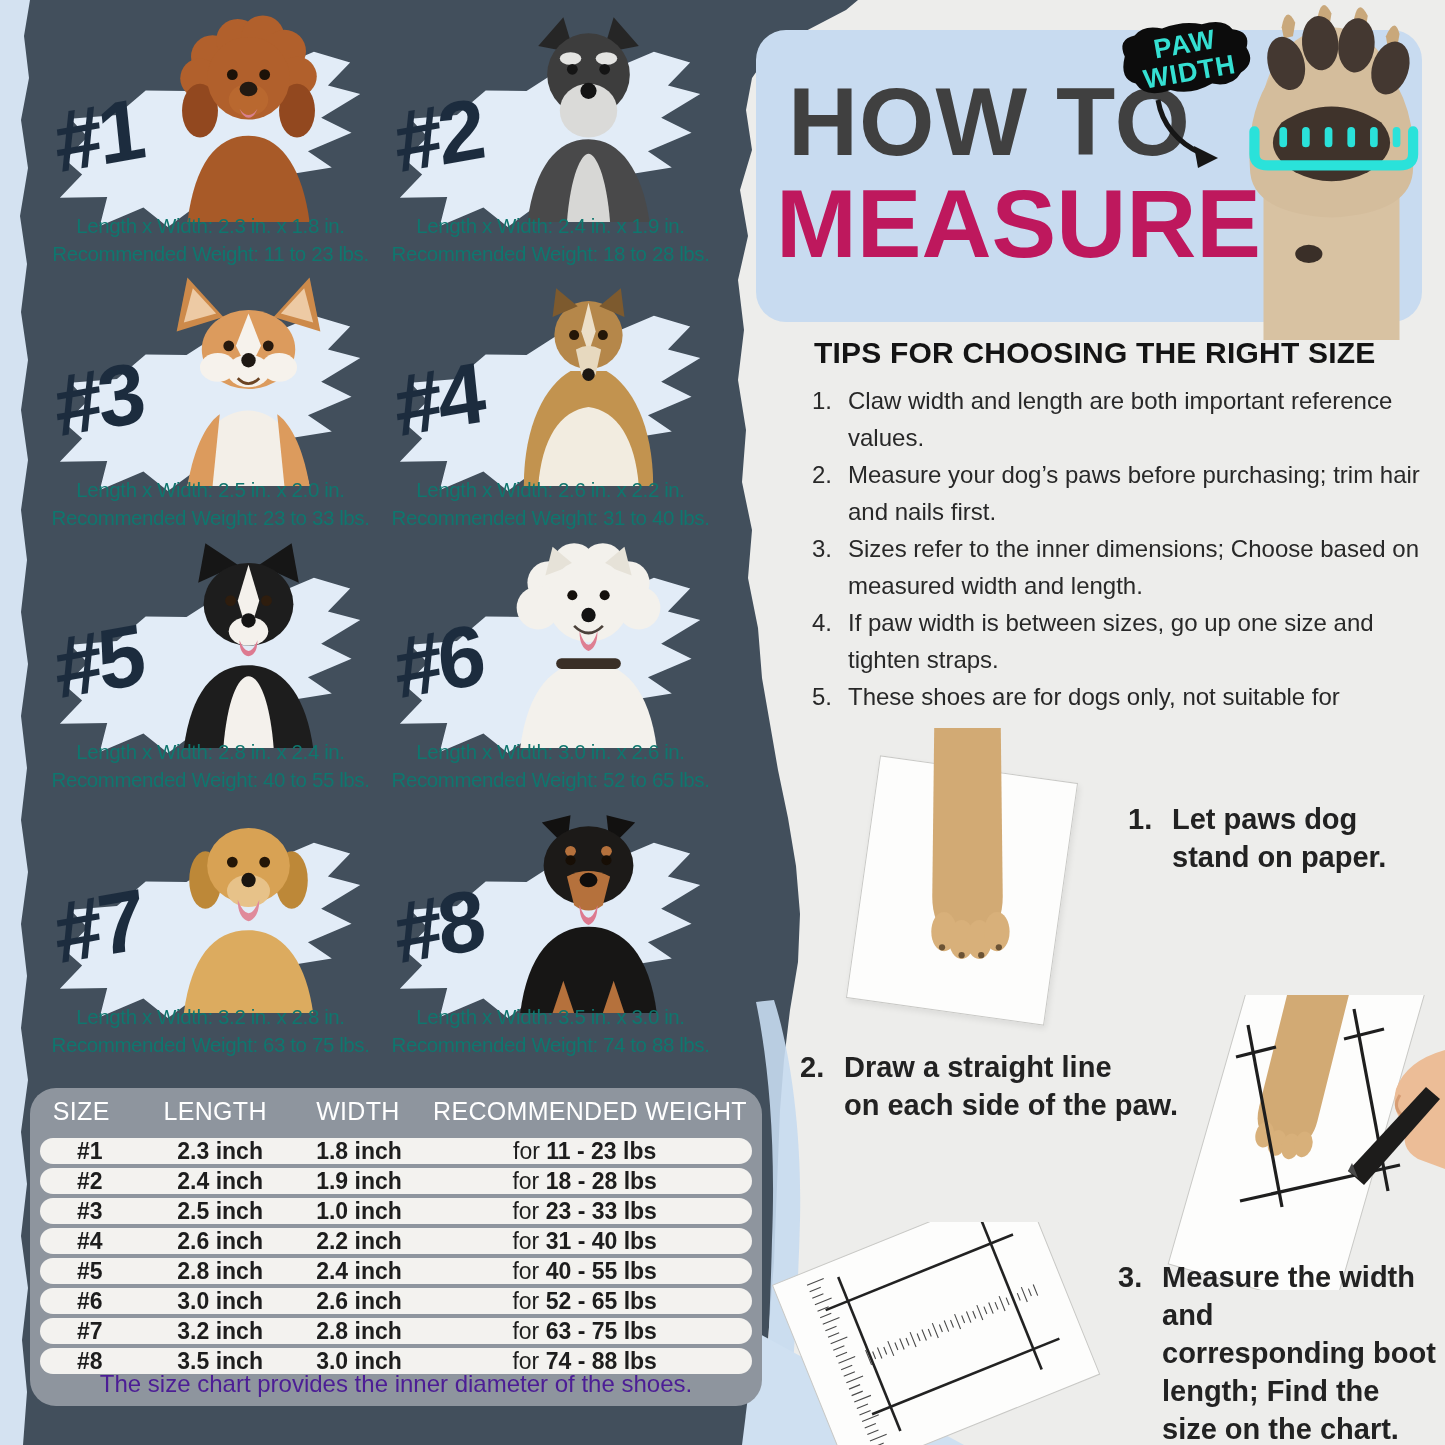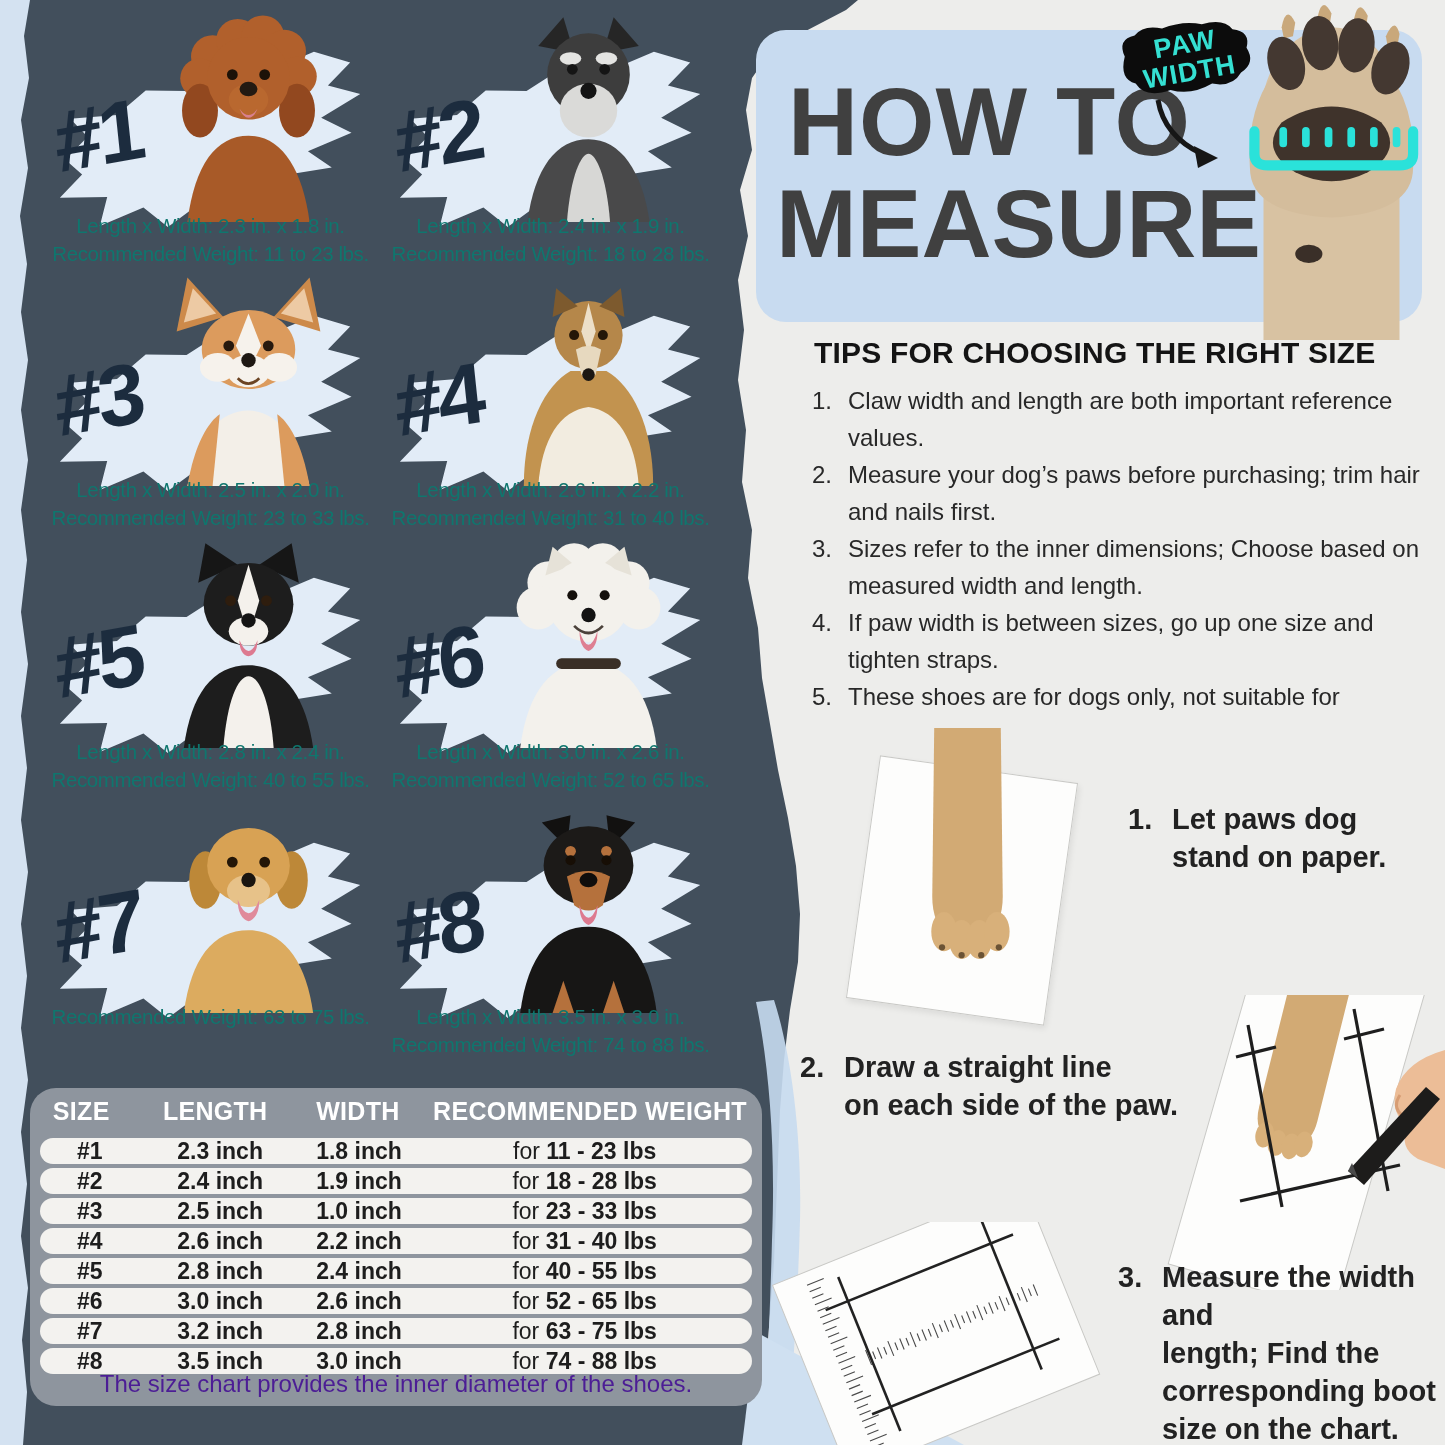--- a/index.html
+++ b/index.html
@@ -18,34 +18,34 @@
   .dognum{position:absolute;left:16px;top:78px;font-size:86px;font-weight:800;color:#1c2c3e;
     transform:rotate(-10deg) skewX(-4deg);letter-spacing:-4px;}
   .dogimg{position:absolute;left:108px;top:2px;width:205px;height:212px;}
   .dogtext{position:absolute;left:0;top:204px;width:345px;text-align:center;color:#0f766e;
     font-size:20.5px;letter-spacing:-0.4px;line-height:28px;}
 
   
   .table{position:absolute;left:30px;top:1088px;width:732px;height:318px;background:#8e959e;
     border-radius:26px;}
   .thead{display:grid;grid-template-columns:14% 22.6% 16.4% 47%;height:46px;align-items:center;
-    color:#ffffff;font-weight:700;font-size:25px;letter-spacing:0.3px;text-align:center;}
+    color:#ffffff;font-weight:400;font-size:25px;letter-spacing:0.3px;text-align:center;}
   .trow{display:grid;grid-template-columns:14% 22.6% 16.4% 47%;height:26px;align-items:center;
     background:#f3f2ef;border-radius:14px;margin:4px 10px 0 10px;font-size:23px;color:#1d1d1d;
     text-align:center;}
   .trow .b{font-weight:700;}
   .tnote{position:absolute;left:0;bottom:8px;width:100%;text-align:center;color:#4c1d95;
     font-size:24px;}
 
   
   .bluepanel{position:absolute;left:756px;top:30px;width:666px;height:292px;background:#c8dbf0;
     border-radius:30px;}
   .title1{position:absolute;left:788px;top:66px;font-size:97px;font-weight:800;color:#404040;
     letter-spacing:1px;}
-  .title2{position:absolute;left:776px;top:168px;font-size:97px;font-weight:800;color:#404040;
+  .title2{position:absolute;left:776px;top:168px;font-size:97px;font-weight:800;color:#be185d;
     letter-spacing:0px;}
   .sticker{position:absolute;left:1118px;top:20px;width:140px;height:90px;transform:rotate(-6deg);}
   .sticker-text{position:absolute;left:0;top:10px;width:140px;text-align:center;color:#35e0d2;
     font-weight:700;font-size:27px;line-height:28px;transform:rotate(-4deg);letter-spacing:1px;}
   .tipshead{position:absolute;left:814px;top:336px;font-size:30px;font-weight:800;color:#141414;
     letter-spacing:0.2px;}
   .tips{position:absolute;left:812px;top:382px;width:612px;}
   .tip{display:flex;font-size:24px;color:#282828;line-height:37px;}
   .tip .n{width:36px;flex:none;}
   .tip .t{width:576px;}
@@ -236,20 +236,21 @@
         <ellipse cx="74" cy="44" rx="9" ry="16" fill="#bd8838"></ellipse>
       <ellipse cx="50" cy="36" rx="23" ry="21" fill="#d8a254"></ellipse>
       <path d="M14,118 C18,88 30,72 50,72 C70,72 82,90 86,118 Z" fill="#dcab5f"></path>
       <ellipse cx="50" cy="50" rx="12" ry="9" fill="#e7c289"></ellipse>
       <circle cx="50" cy="44" r="4" fill="#1a1510"></circle>
       <circle cx="41" cy="34" r="3" fill="#241607"></circle>
         <circle cx="59" cy="34" r="3" fill="#241607"></circle>
       <path d="M44,55 Q50,70 56,55 Q56,65 50,67 Q44,65 44,55" fill="#e08a9b"></path>
     </svg>
     <div class="dogtext">
+      <div>Length x Width: 3.2 in. x 2.8 in.</div>
       <div>Recommended Weight: 63 to 75 lbs.</div>
     </div>
   </div>
 
   <div class="cell" style="left:378px;top:799px;">
     <div class="splash"></div>
     <div class="dognum">#8</div>
     <svg class="dogimg" viewBox="0 0 100 118">
       <path d="M24,12 L40,8 L38,26 Z" fill="#121110"></path>
         <path d="M76,12 L60,8 L62,26 Z" fill="#121110"></path>
@@ -461,19 +462,19 @@
         <path d="M74,162 H276"></path>
         <path d="M94,22 V188"></path>
         <path d="M248,18 V184"></path>
       </g>
     </g>
   </svg>
   <div class="steptext" style="left:1118px;top:1258px;">
     <span class="n">3.</span>
     <span>
       <div>Measure the width and</div>
+      <div>corresponding boot</div>
       <div>length; Find the</div>
-      <div>corresponding boot</div>
       <div>size on the chart.</div>
     </span>
   </div>
 
 </div>
 
 </body></html>

